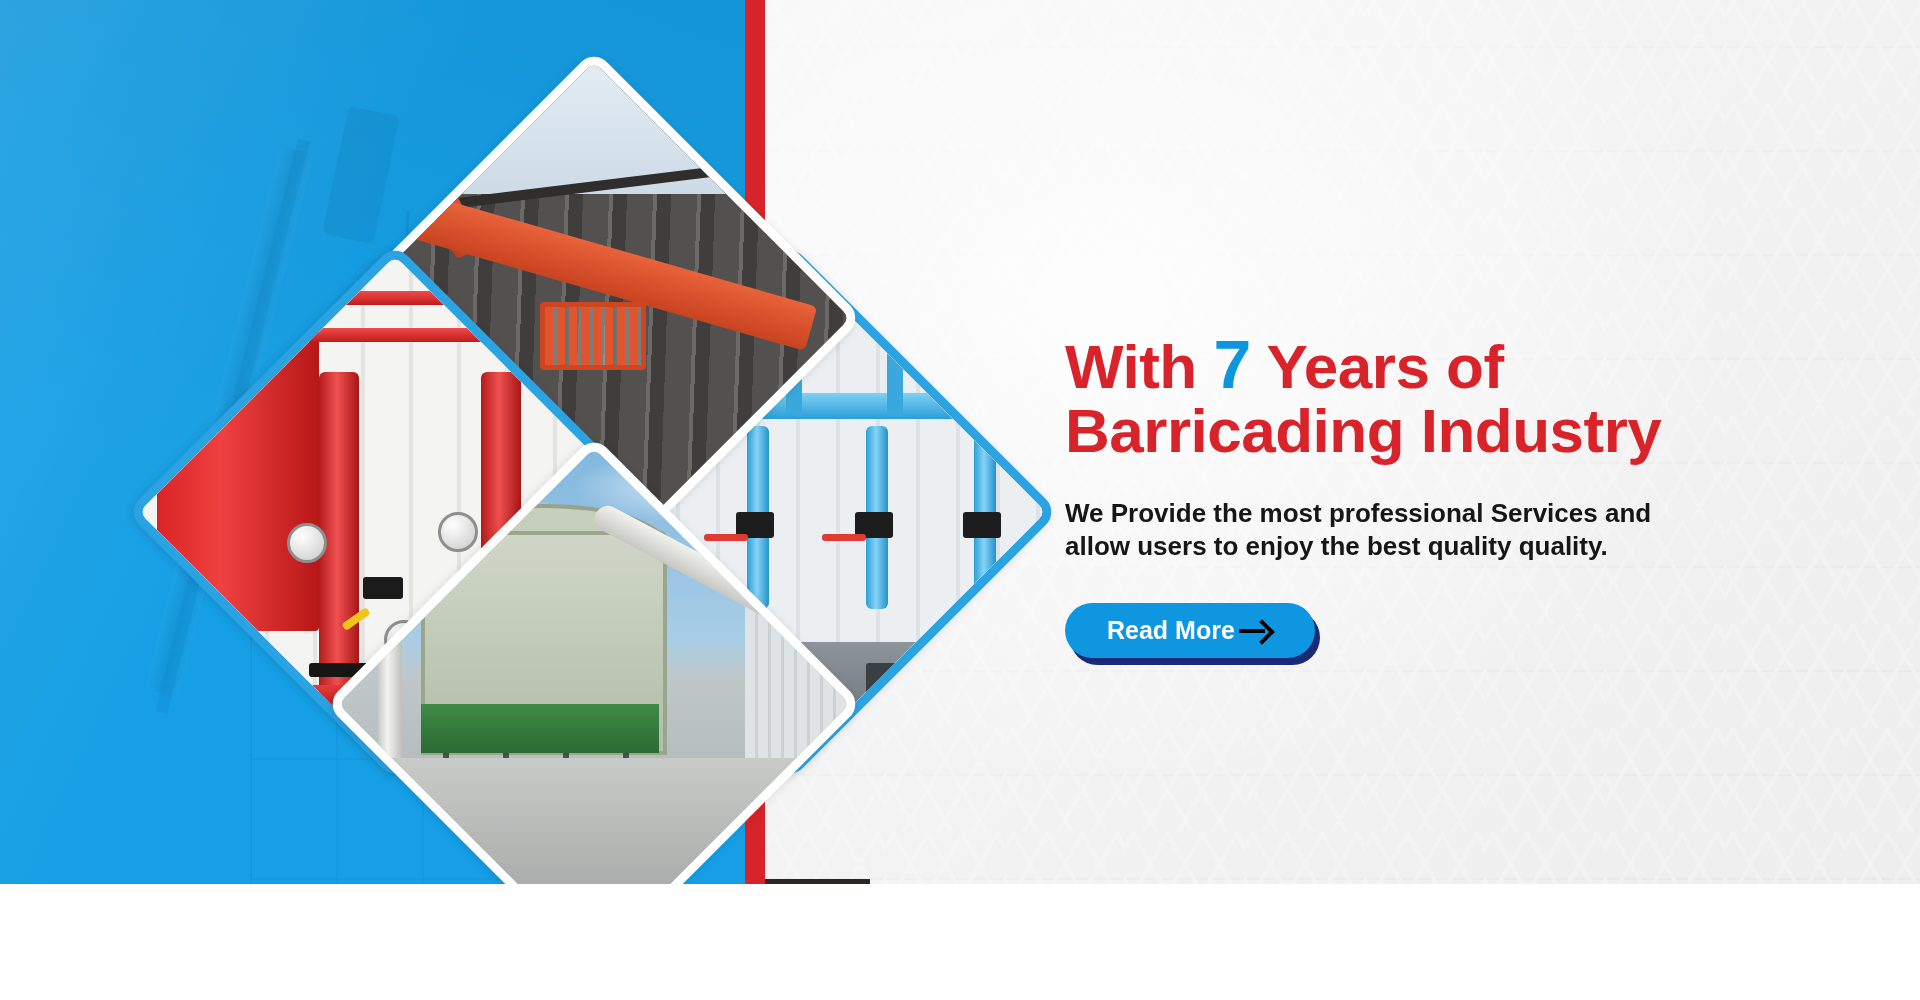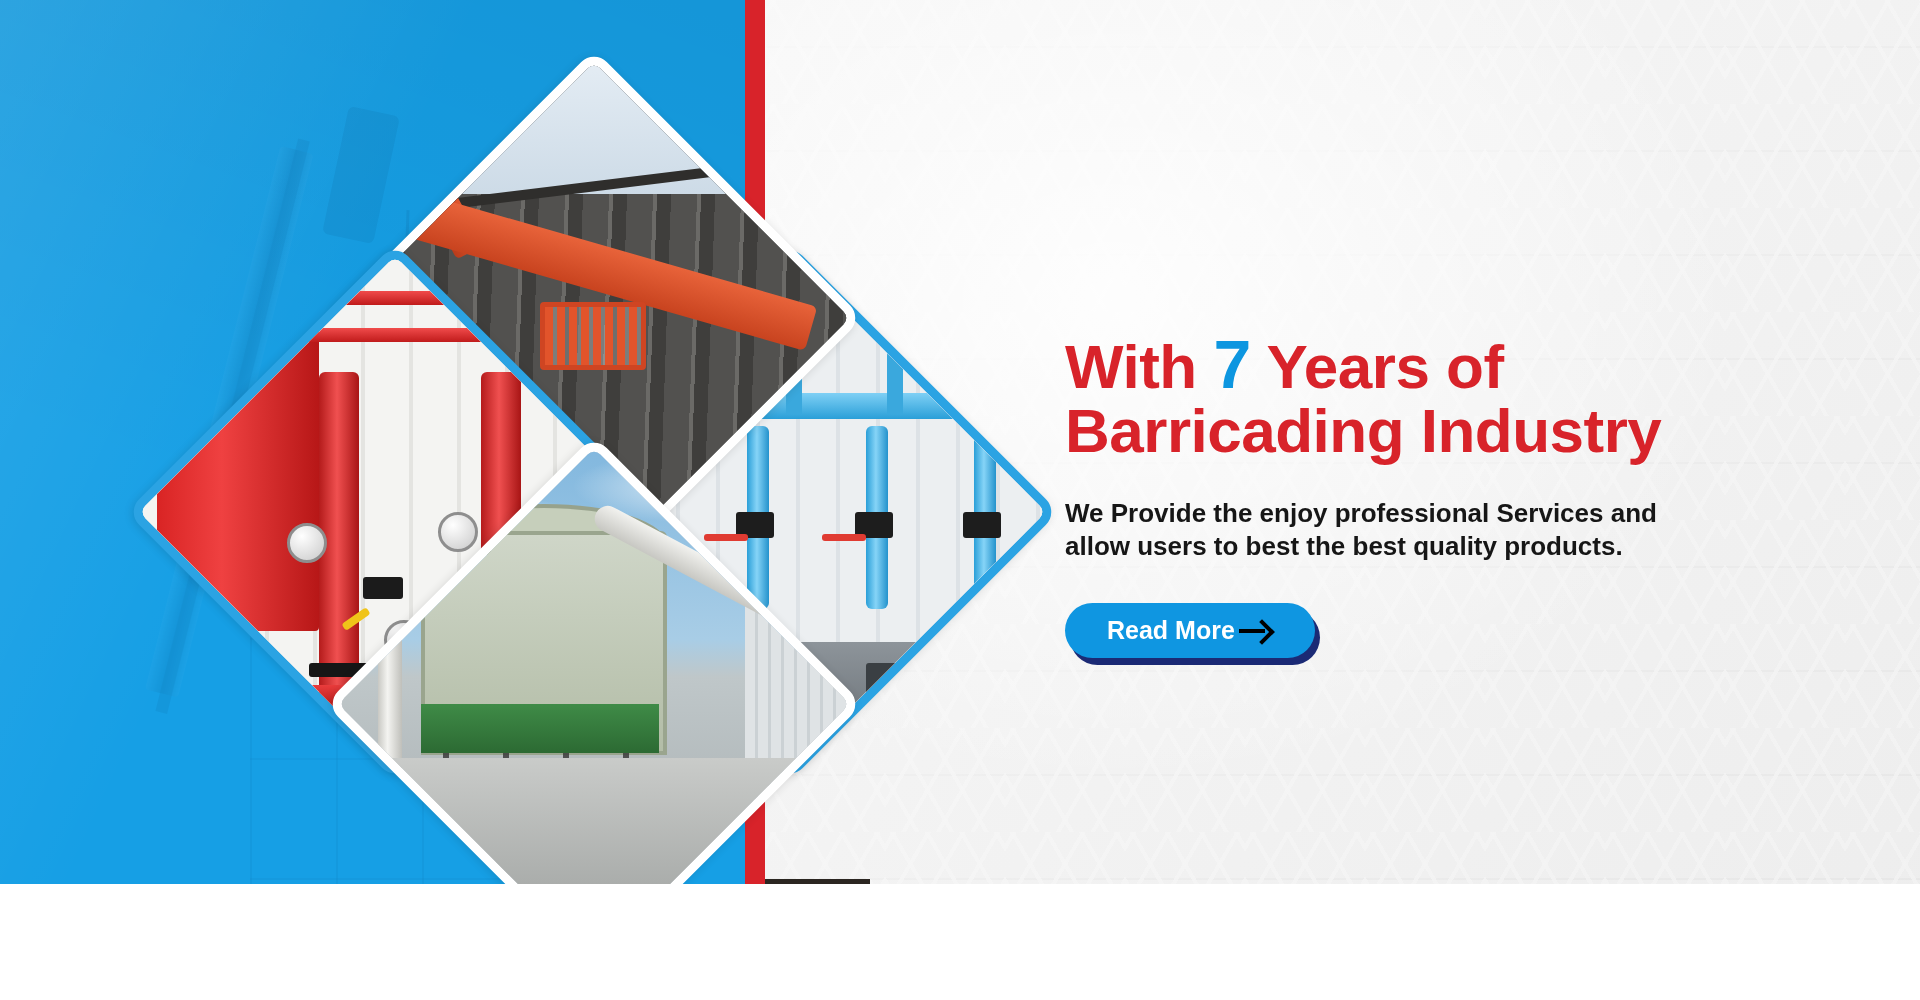--- a/index.html
+++ b/index.html
@@ -655,22 +655,22 @@
     <h1 class="headline">
       <span class="ln">
         <span>With</span>
         <span class="accent">7</span>
         <span>Years of</span>
       </span>
       <span class="ln">Barricading Industry</span>
     </h1>
 
     <p class="subtitle">
-      <span class="ln2">We Provide the enjoy professional Services and</span>
-      <span class="ln2">allow users to best the best quality products.</span>
+      <span class="ln2">We Provide the most professional Services and</span>
+      <span class="ln2">allow users to enjoy the best quality quality.</span>
     </p>
 
     <div class="cta-wrap">
       <button class="cta">
         <span>Read More</span>
         <span class="arrow"></span>
       </button>
     </div>
 
   </div>

